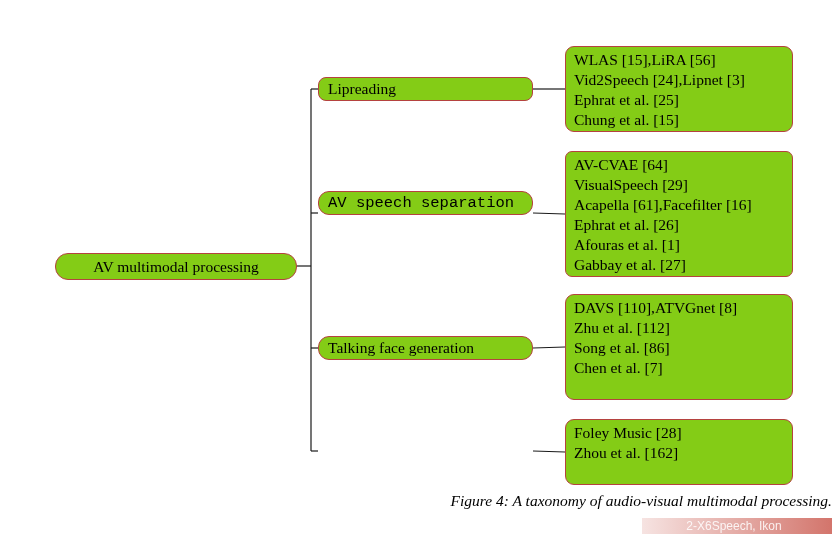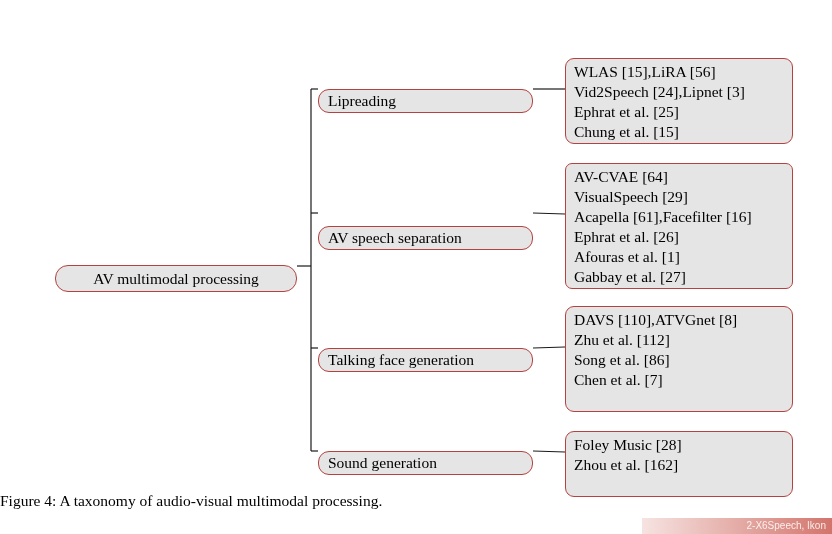--- a/index.html
+++ b/index.html
@@ -18,74 +18,74 @@
     position: absolute;
     left: 0; top: 0;
     width: 832px; height: 534px;
     pointer-events: none;
   }
   .connectors line { stroke: #1a1a1a; stroke-width: 1.2; }
 
   .node {
     position: absolute;
     border: 1.4px solid #b5423f;
-    background: #e5e5e5;
+    background: #84cc16;
     color: #000;
     font-size: 15.5px;
-    margin-top: 12px;
   }
 
   .root {
     left: 55px; top: 253px;
     width: 242px; height: 27px;
     border-radius: 13px;
     display: flex; align-items: center; justify-content: center;
   }
 
   .cat {
     left: 318px;
     width: 215px; height: 24px;
     border-radius: 11px;
     display: flex; align-items: center;
     padding-left: 9px;
   }
-  .cat-0 { top: 77px; }
-  .cat-1 { top: 214px; }
+  .cat-0 { top: 77px; border-radius: 8px; }
+  .cat-1 { top: 191px; font-family: Liberation Mono, monospace; }
   .cat-2 { top: 336px; }
   .cat-3 { top: 439px; }
 
   .leaf {
     left: 565px;
     width: 228px;
     border-radius: 9px;
     padding: 3px 4px 3px 8px;
   }
   .leaf .ref-line { line-height: 20px; white-space: nowrap; font-size: 15.5px; }
   .leaf-0 { top: 46px;  height: 86px; }
   .leaf-1 { top: 151px; height: 126px; border-radius: 7px; }
   .leaf-2 { top: 294px; height: 106px; }
   .leaf-3 { top: 419px; height: 66px; }
 
   .caption {
     position: absolute;
     left: 0; right: 0;
     top: 492px;
-    text-align: left;
+    text-align: right;
     font-size: 15.5px;
+    font-style: italic;
   }
 
   .watermark {
     position: absolute;
     right: 0; bottom: 0;
     width: 190px; height: 16px;
     background: linear-gradient(to right, rgba(196,70,58,0.15), rgba(196,70,58,0.75));
     color: rgba(255,255,255,0.85);
-    font-size: 10px;
+    font-size: 12px;
     line-height: 16px;
-    text-align: right;
+    text-align: center;
     padding-right: 6px;
     font-family: "Liberation Sans", sans-serif;
     overflow: hidden;
   }
 </style>
 </head>
 <body>
 
 <div class="canvas">
 
@@ -107,23 +107,20 @@
   </div>
 
   <div class="node cat cat-0">
     <span>Lipreading</span>
   </div>
   <div class="node cat cat-1">
     <span>AV speech separation</span>
   </div>
   <div class="node cat cat-2">
     <span>Talking face generation</span>
-  </div>
-  <div class="node cat cat-3">
-    <span>Sound generation</span>
   </div>
 
   <div class="node leaf leaf-0">
     <div class="ref-line">WLAS [15],LiRA [56]</div>
     <div class="ref-line">Vid2Speech [24],Lipnet [3]</div>
     <div class="ref-line">Ephrat et al. [25]</div>
     <div class="ref-line">Chung et al. [15]</div>
   </div>
 
   <div class="node leaf leaf-1">

